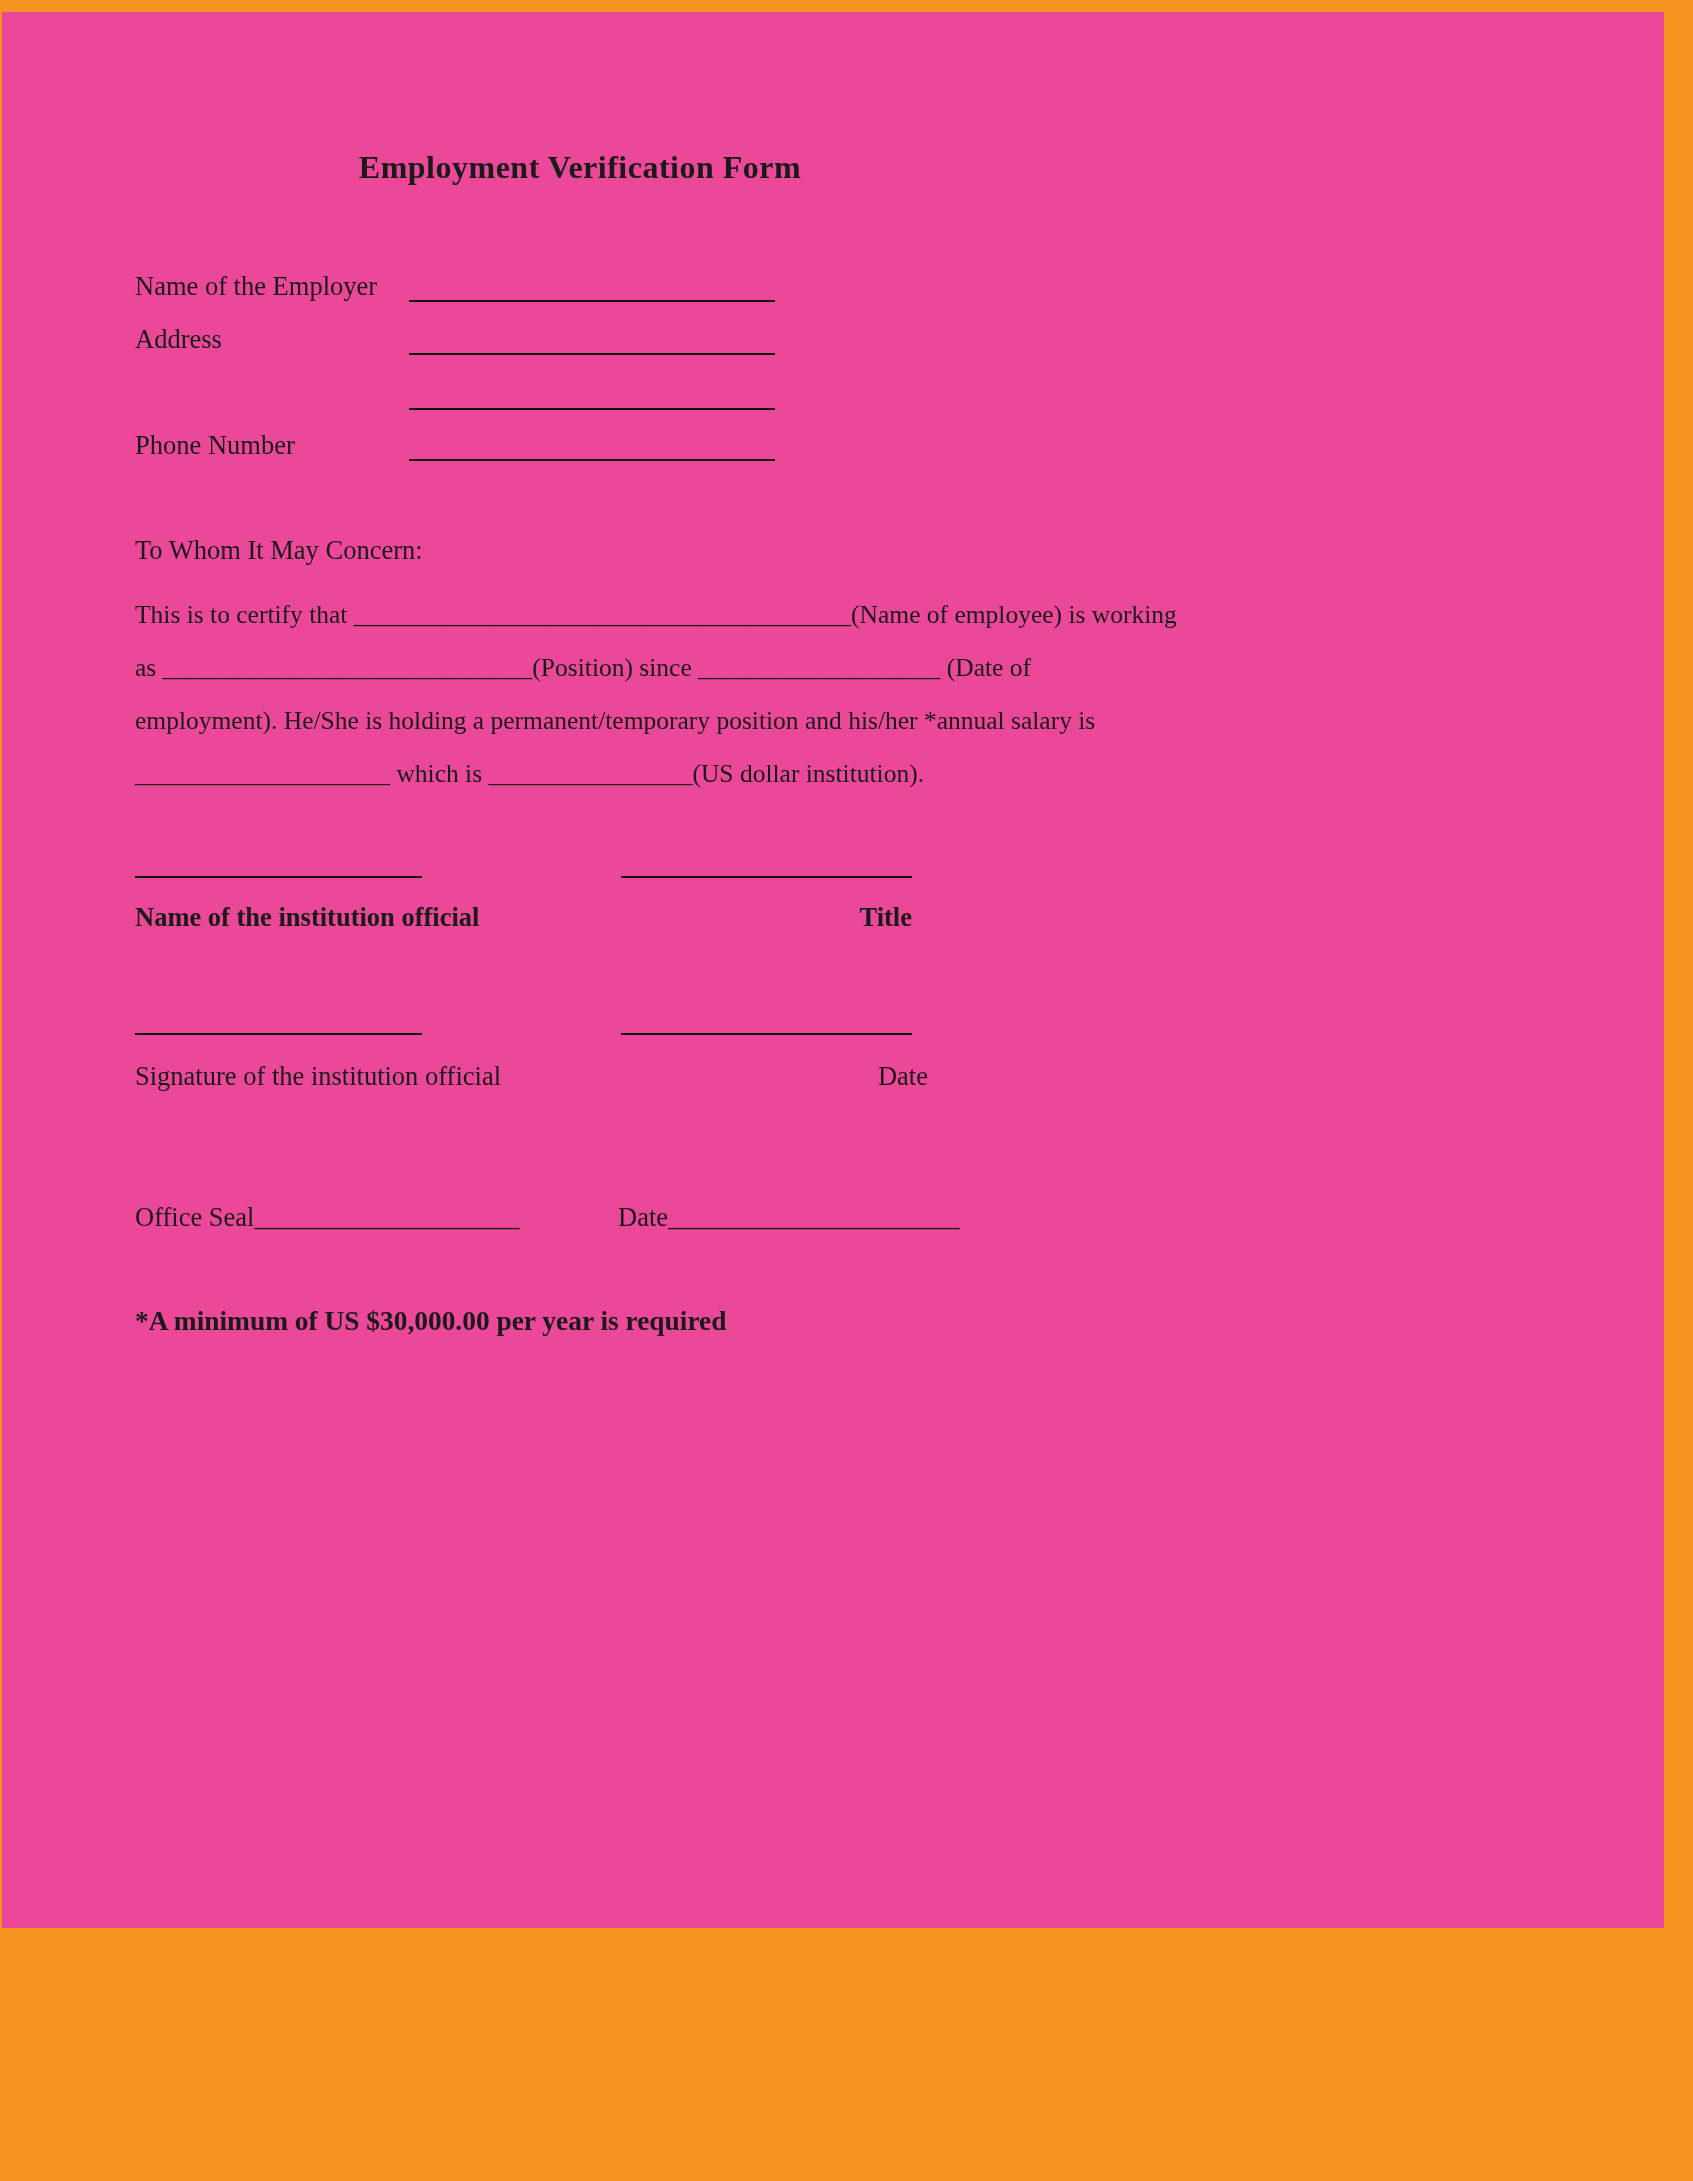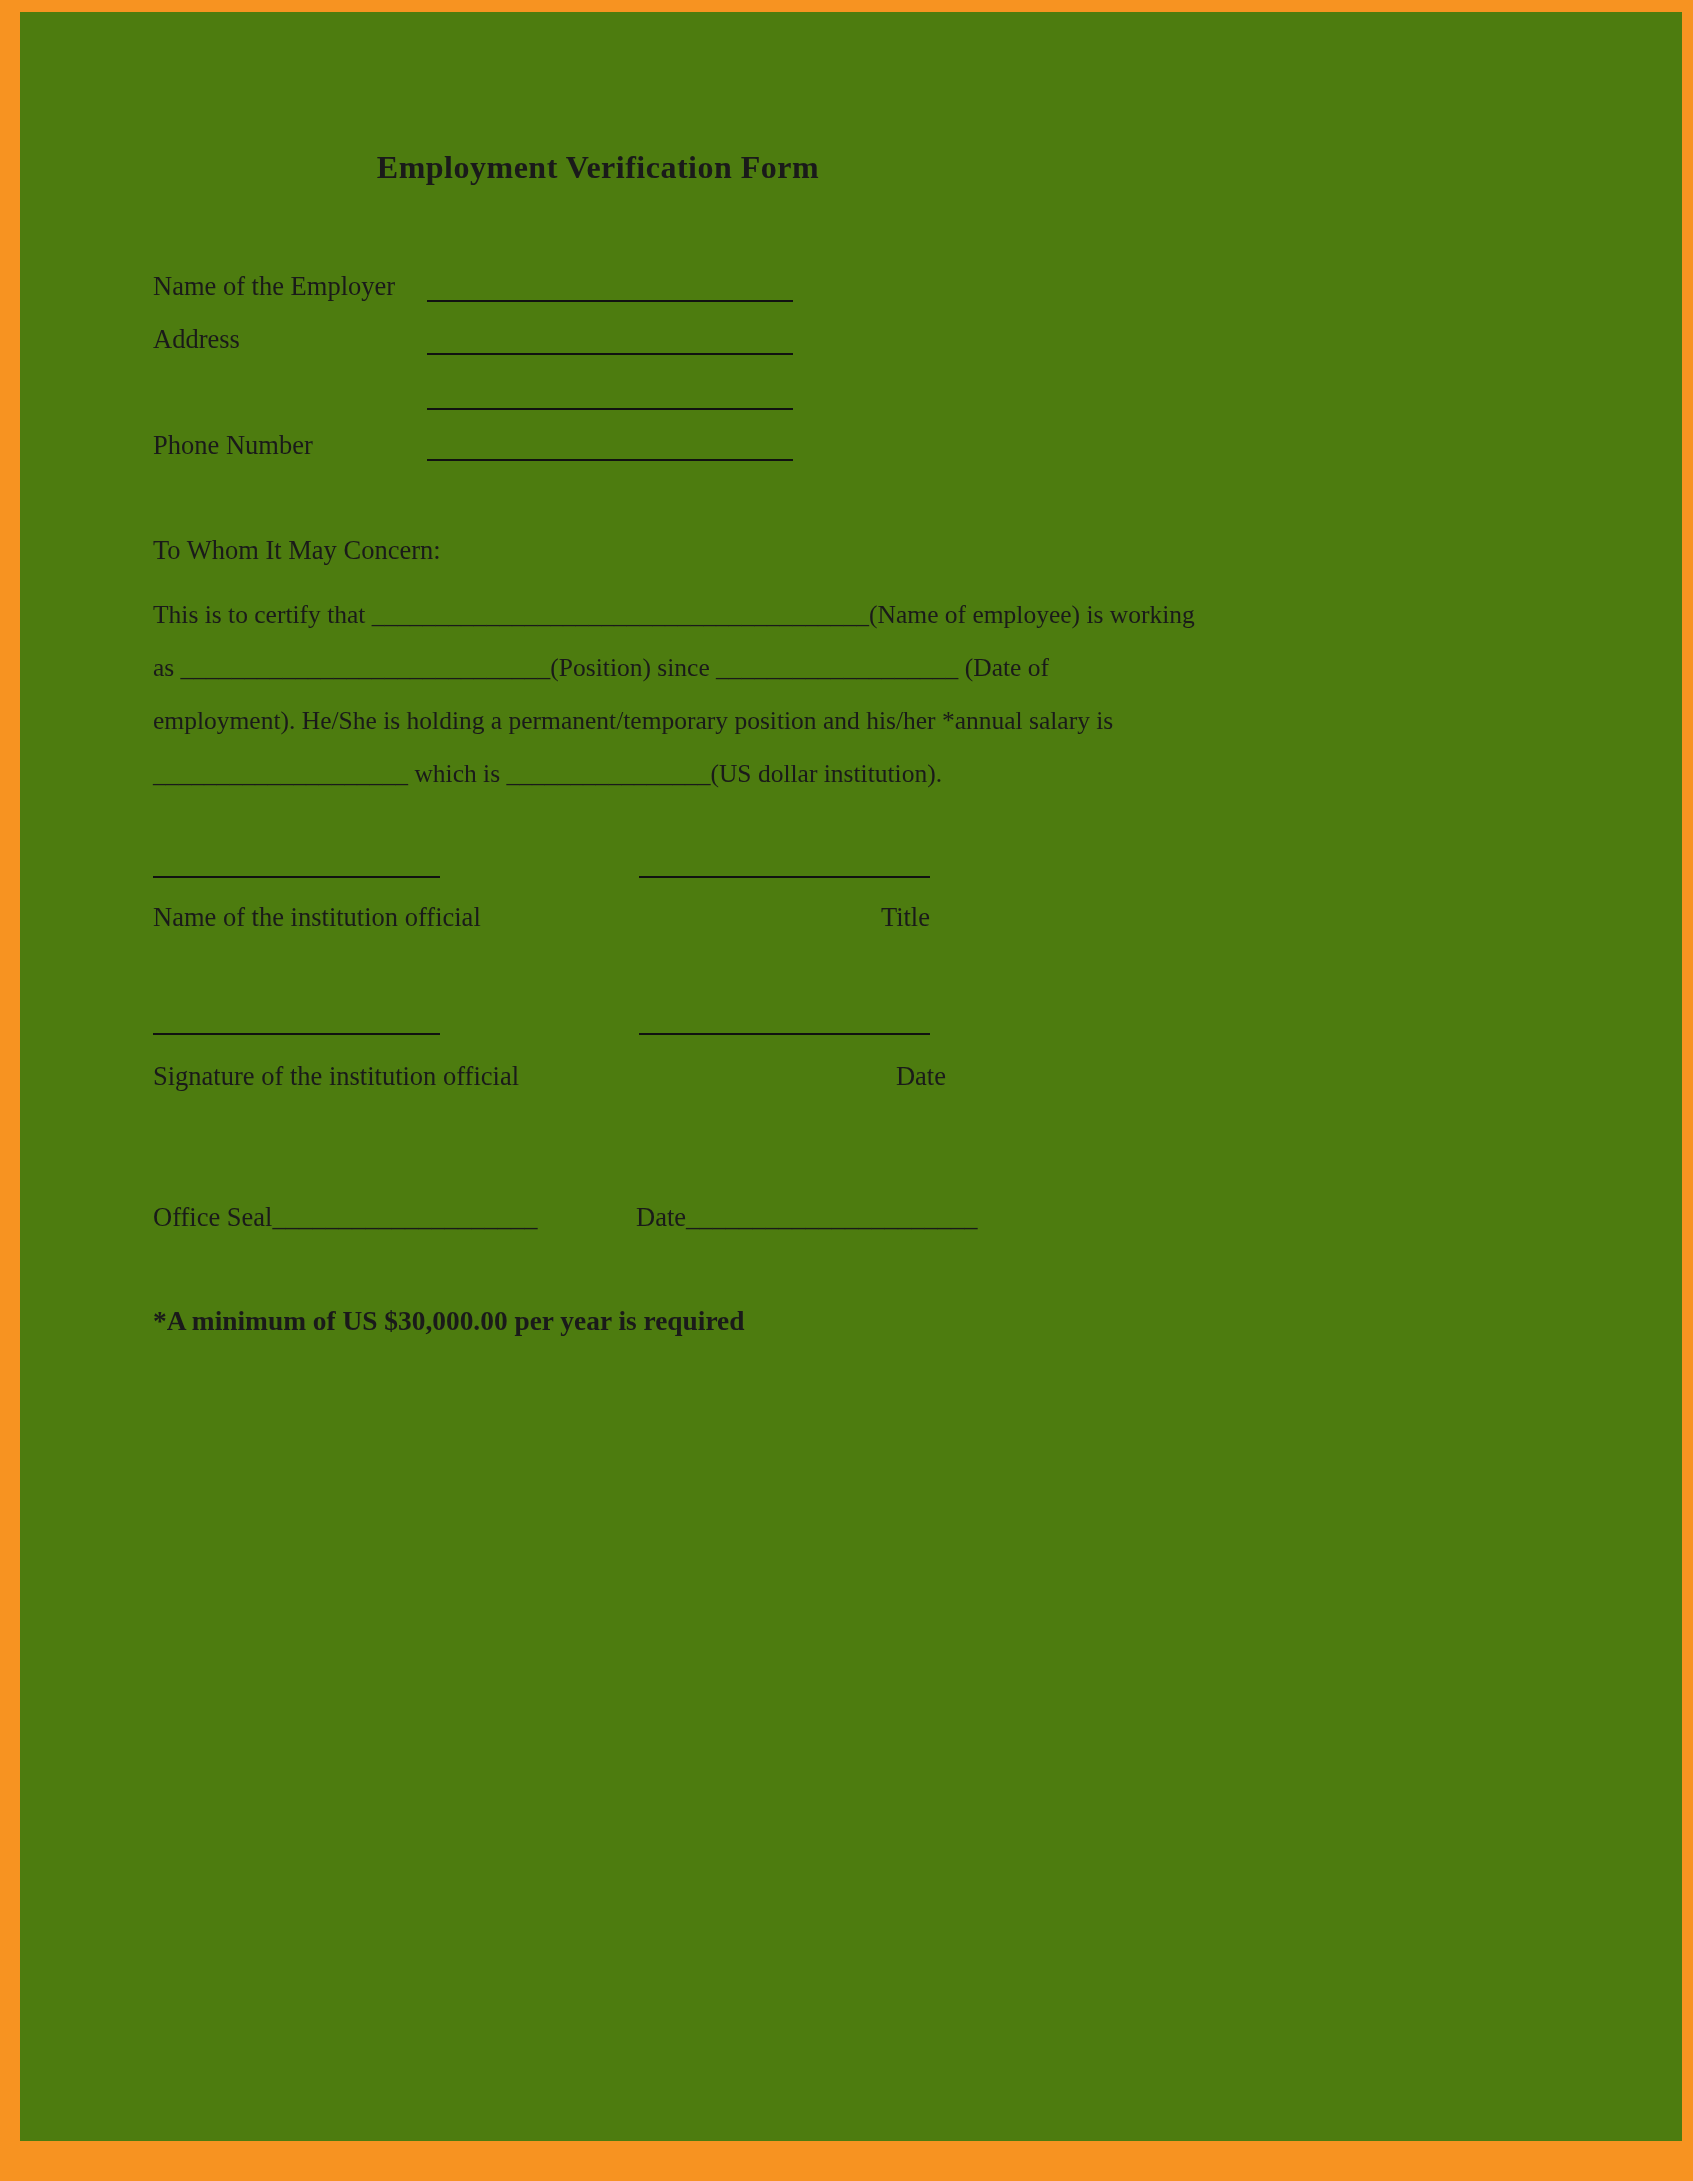--- a/index.html
+++ b/index.html
@@ -9,25 +9,25 @@
   body {
     width: 1694px;
     height: 2182px;
     background: var(--frame-color, #f79321);
     position: relative;
     font-family: "Liberation Serif", serif;
     color: #1a1a1a;
   }
   .page {
     position: absolute;
-    left: 20px;
+    left: 2px;
     top: 11.8px;
     width: 1662px;
-    height: 2129px;
-    background: #4d7c0f;
+    height: 1916px;
+    background: #ec4899;
   }
   .content {
     position: absolute;
     left: 133px;
     top: 0;
     width: 912px;
     height: 100%;
   }
   .form-title {
     position: absolute;
@@ -115,21 +115,21 @@
     width: 486px;
     flex: 0 0 486px;
     text-align: left;
   }
   .sig-label-right {
     width: 291px;
     flex: 0 0 291px;
     text-align: right;
   }
   .lines-1 { top: 851px; }
-  .labels-1 { top: 890px; }
+  .labels-1 { top: 890px; font-weight: bold; }
   .lines-2 { top: 1008px; }
   .labels-2 { top: 1049px; gap: 16px; }
 
   .seal-instruction {
     position: absolute;
     top: 1104px;
     left: 0;
     width: 890px;
     text-align: center;
     font-size: 22.5px;

